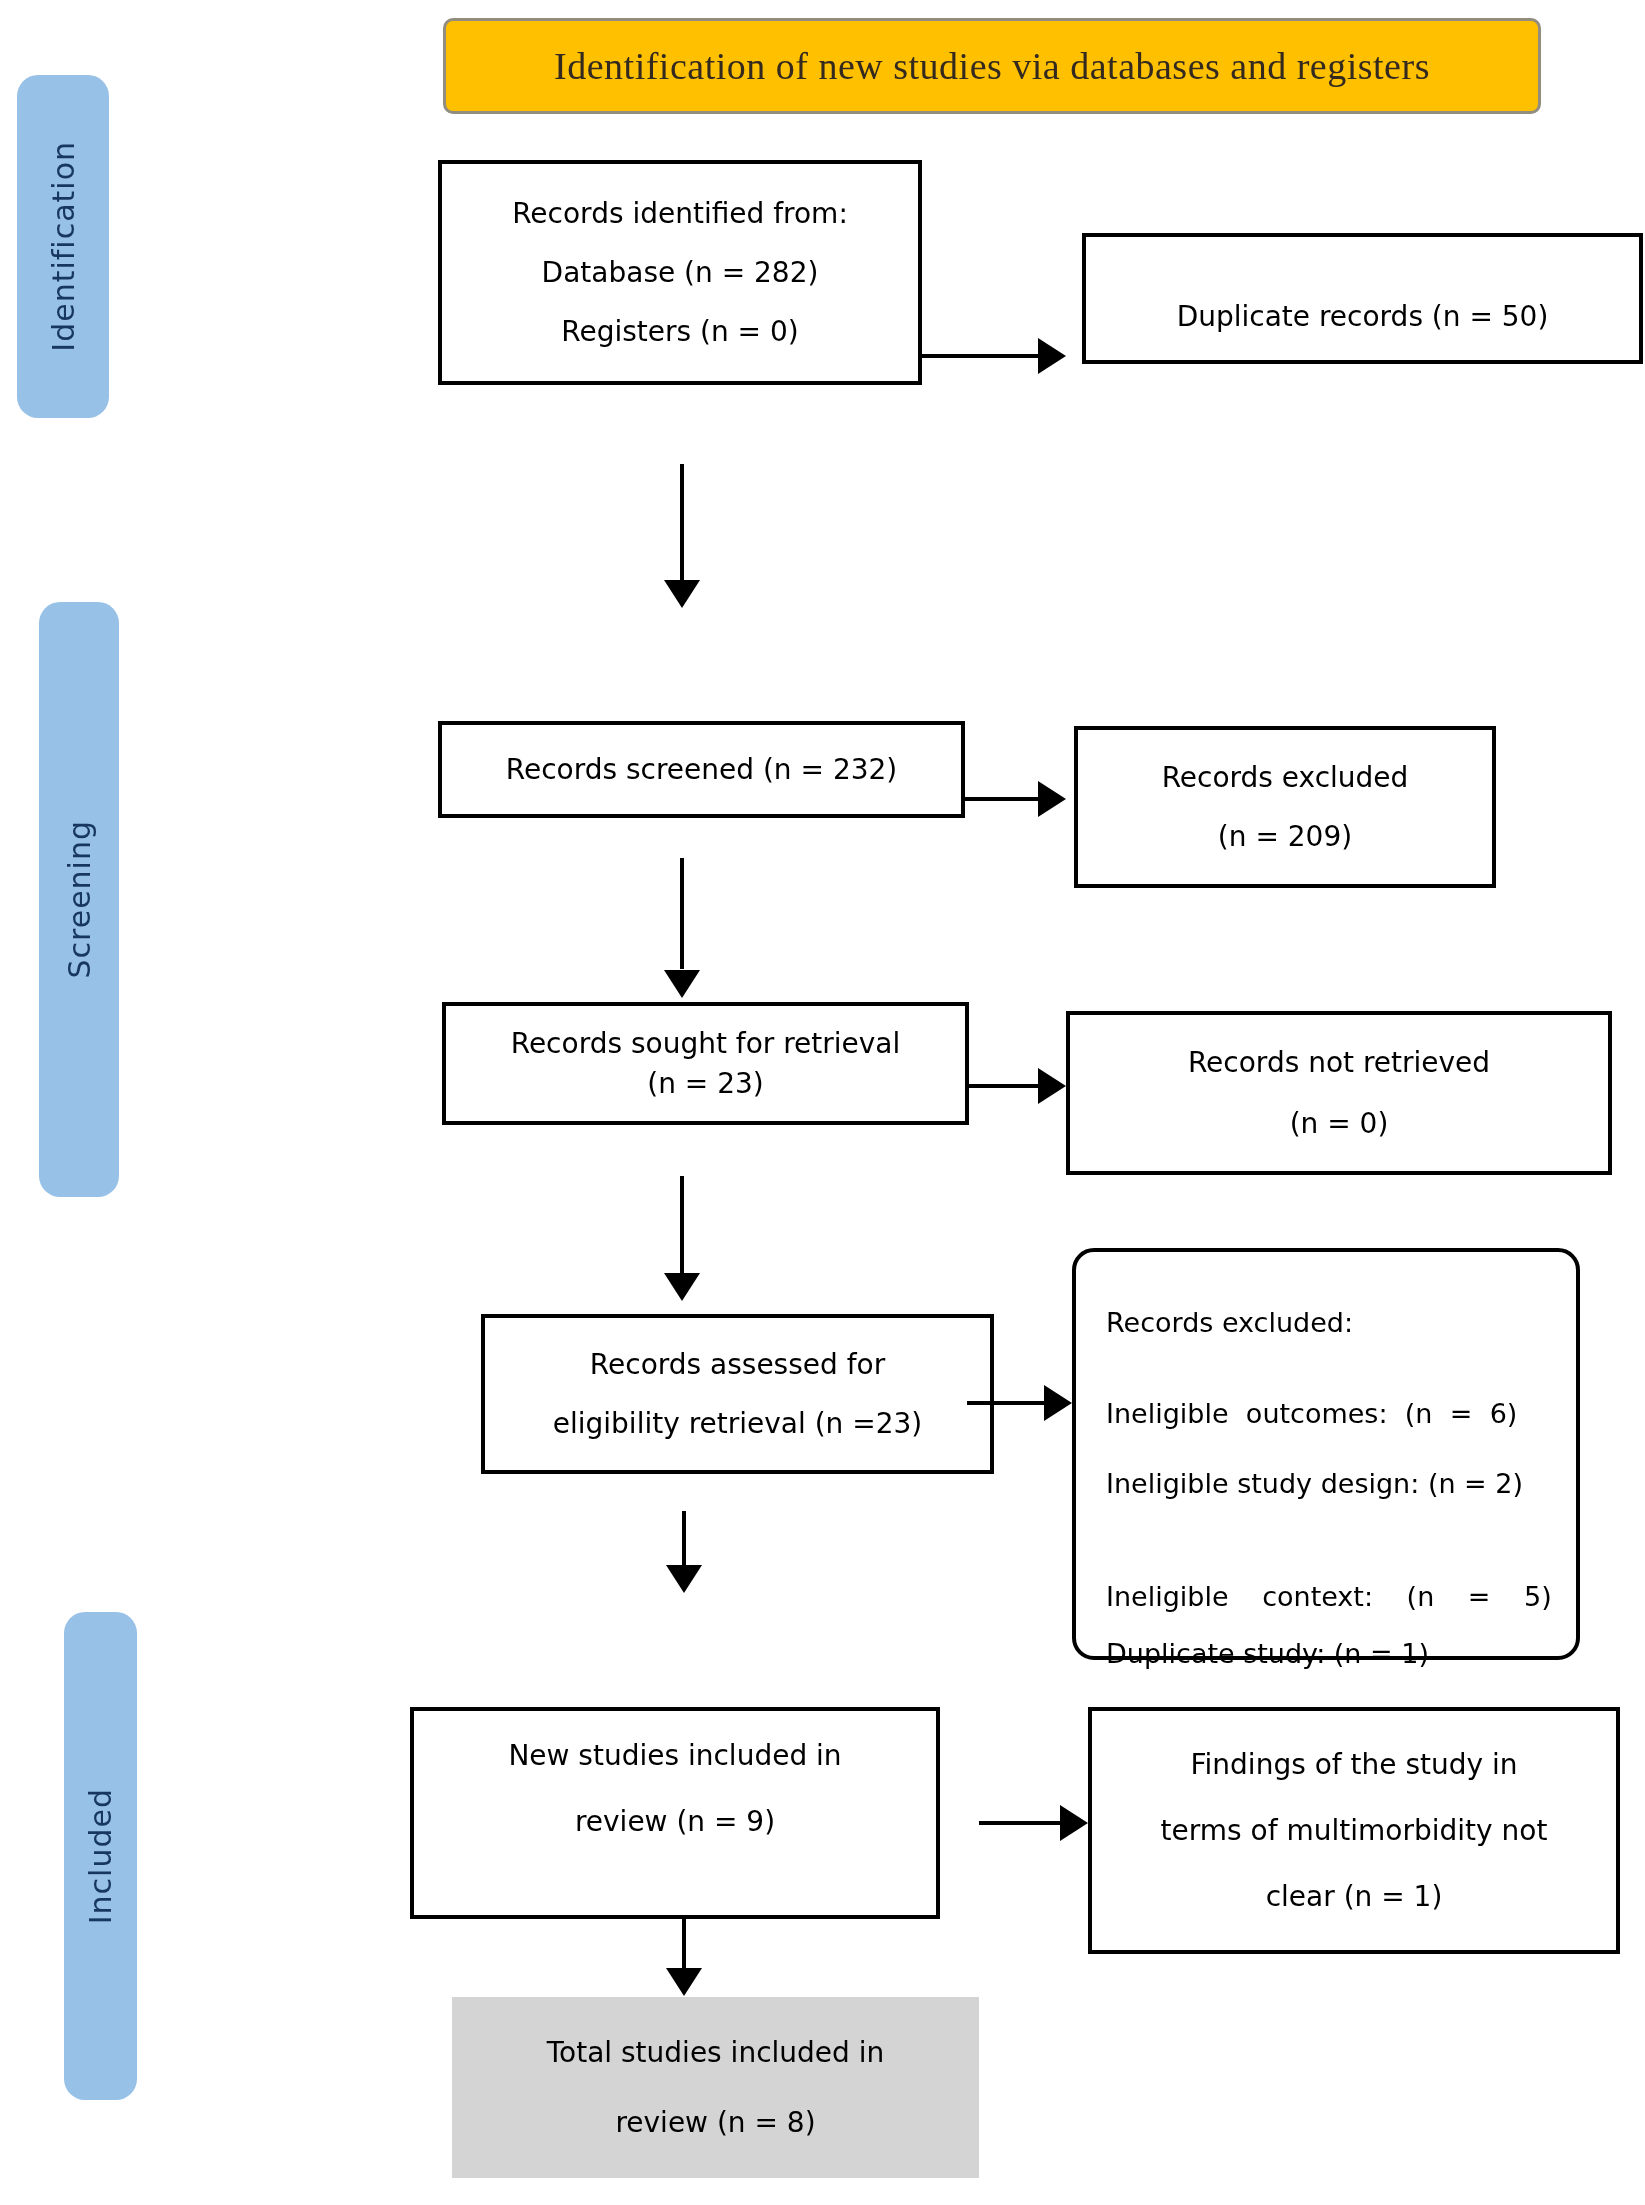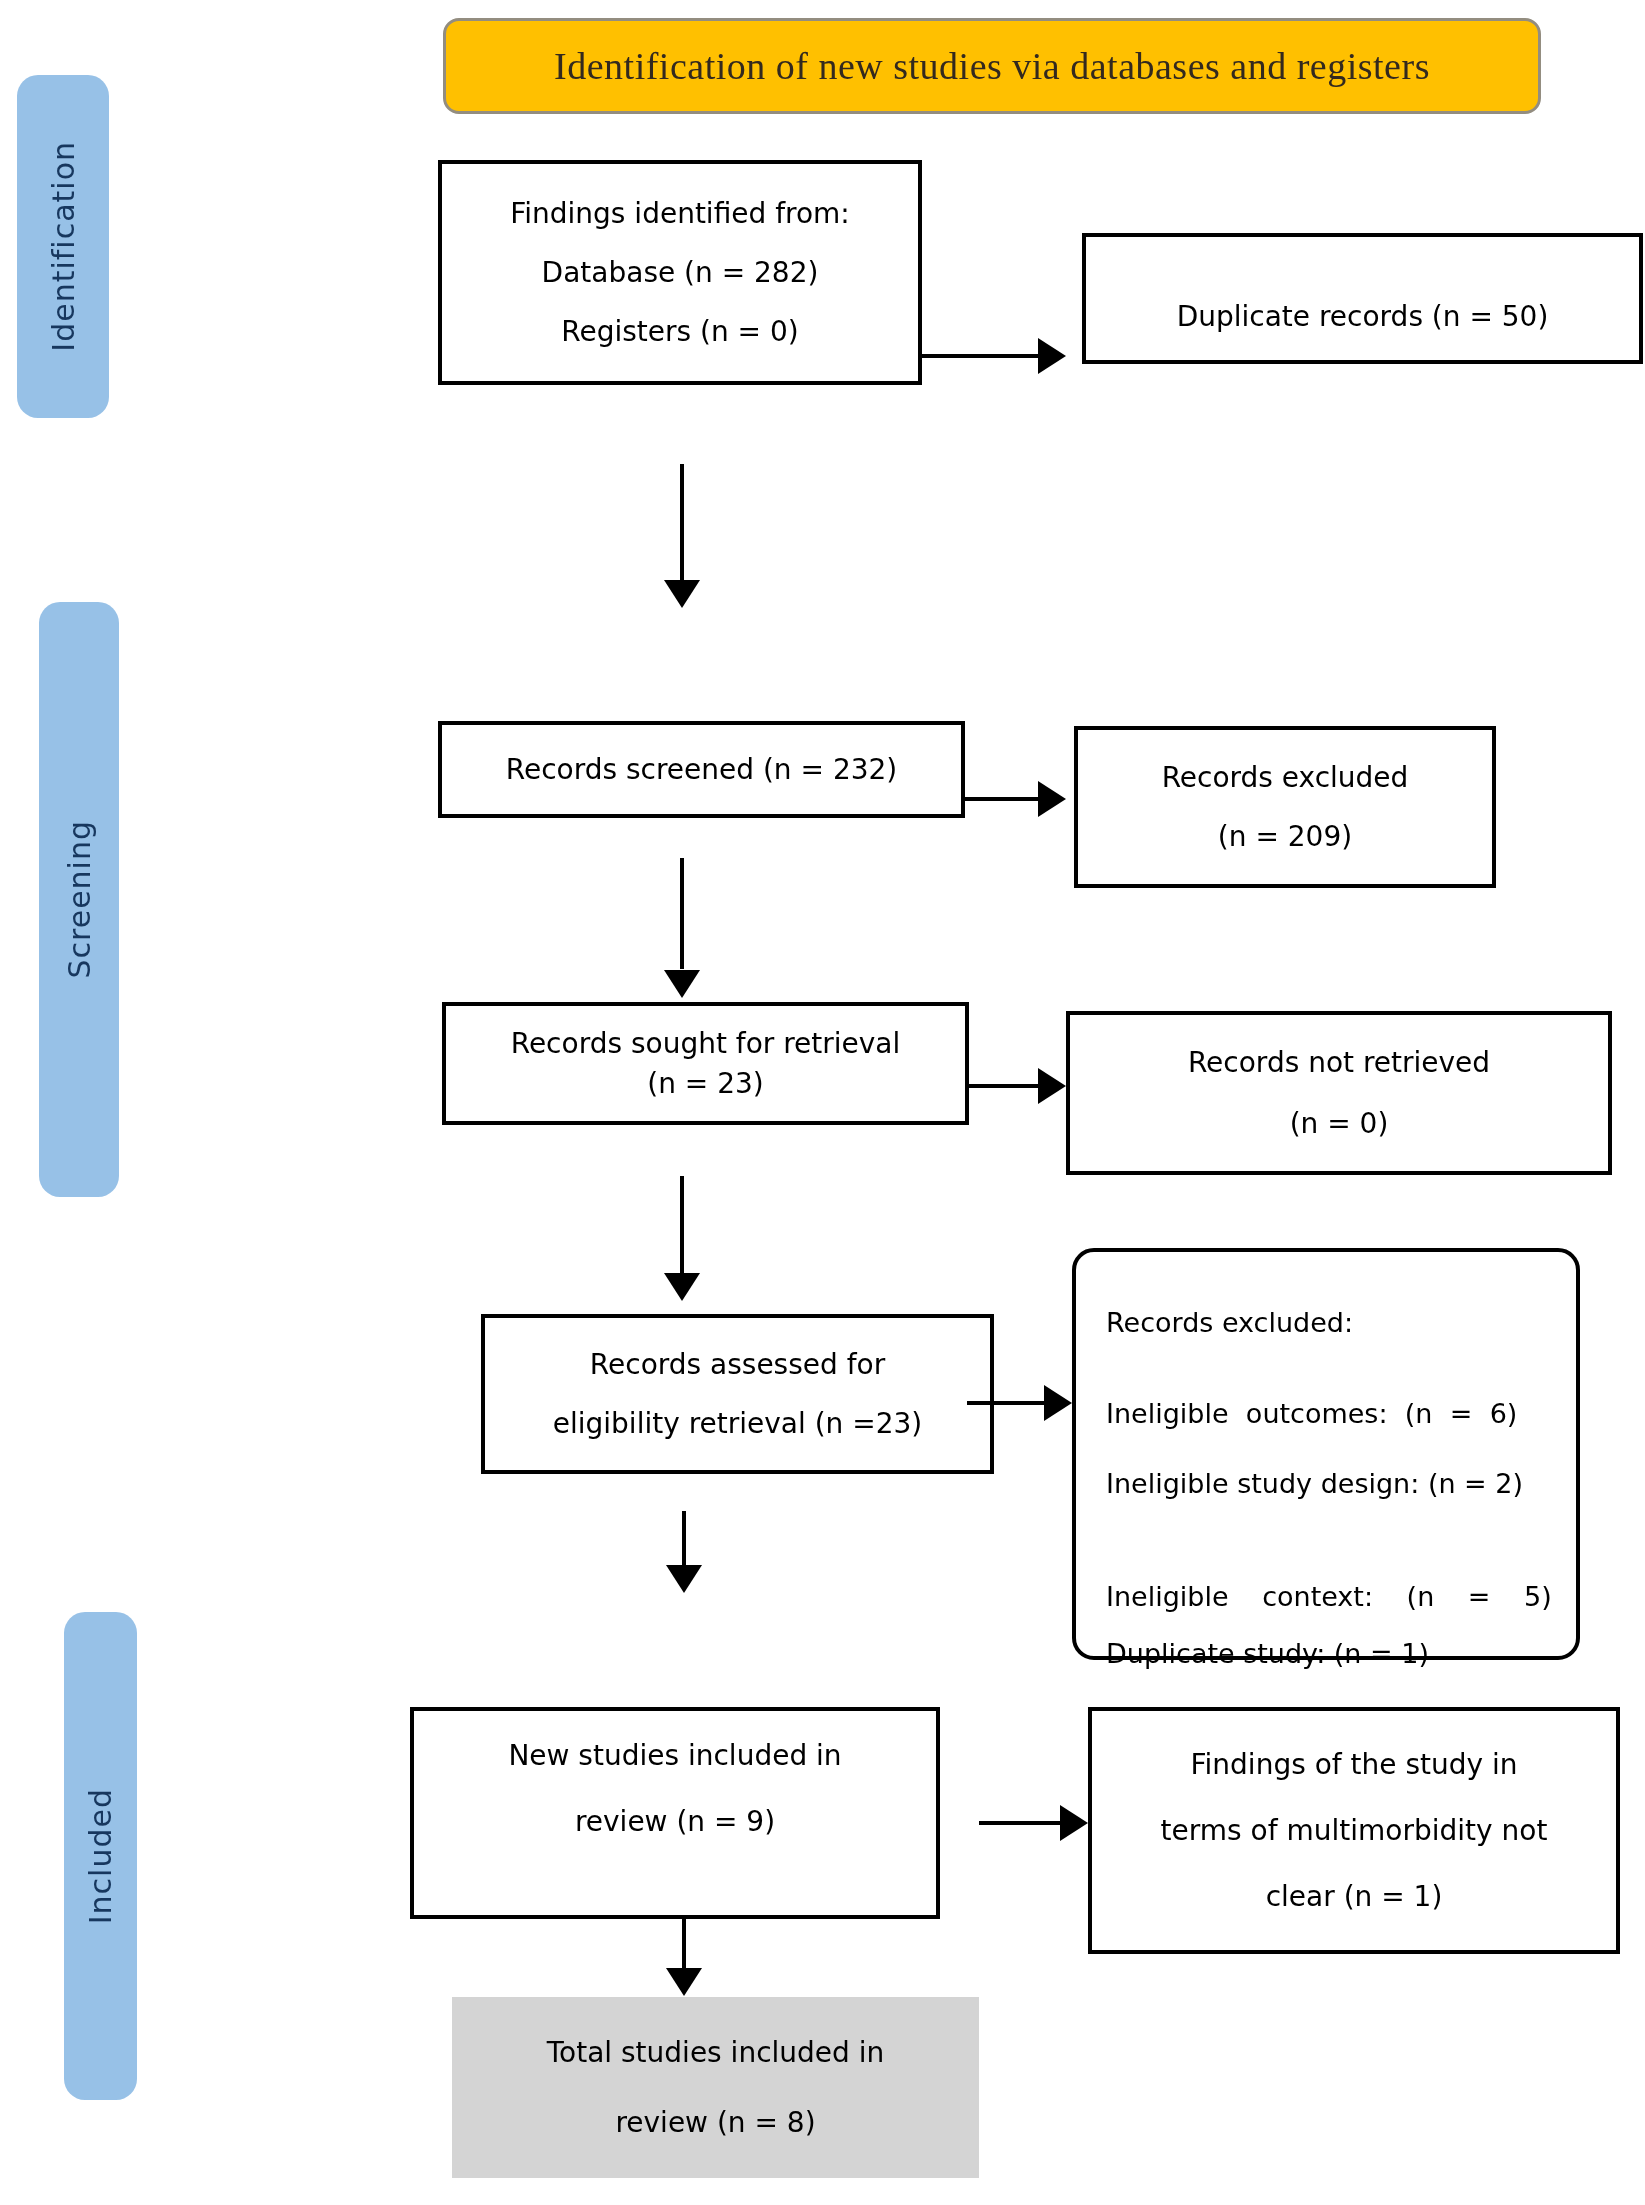--- a/index.html
+++ b/index.html
@@ -11,21 +11,21 @@
     font-family:"DejaVu Sans","Liberation Sans",sans-serif;
     color:#000;
     overflow:hidden;
   }
 
   
   #banner{
     position:absolute;left:443px;top:18.4px;width:1098px;height:96px;
     background:var(--banner-fill,#FFC000);
     border:3.4px solid #938d80;
-    border-radius:16px;
+    border-radius:10px;
     box-sizing:border-box;
     display:flex;align-items:center;justify-content:center;
     font-family:"Liberation Serif","DejaVu Serif",serif;
     font-size:38px;font-weight:500;color:#33291e;
     letter-spacing:0.5px;
   }
 
   
   .stage{
     position:absolute;
@@ -120,21 +120,21 @@
     <span>Identification</span>
   </div>
   <div class="stage" id="stage-screening">
     <span>Screening</span>
   </div>
   <div class="stage" id="stage-included">
     <span>Included</span>
   </div>
 
   <div class="box" id="box-identified">
-    <div>Findings identified from:</div>
+    <div>Records identified from:</div>
     <div>Database (n = 282)</div>
     <div>Registers (n = 0)</div>
   </div>
 
   <div class="box" id="box-duplicate">
     <div>Duplicate records (n = 50)</div>
   </div>
 
   <div class="box" id="box-screened">
     <div>Records screened (n = 232)</div>

